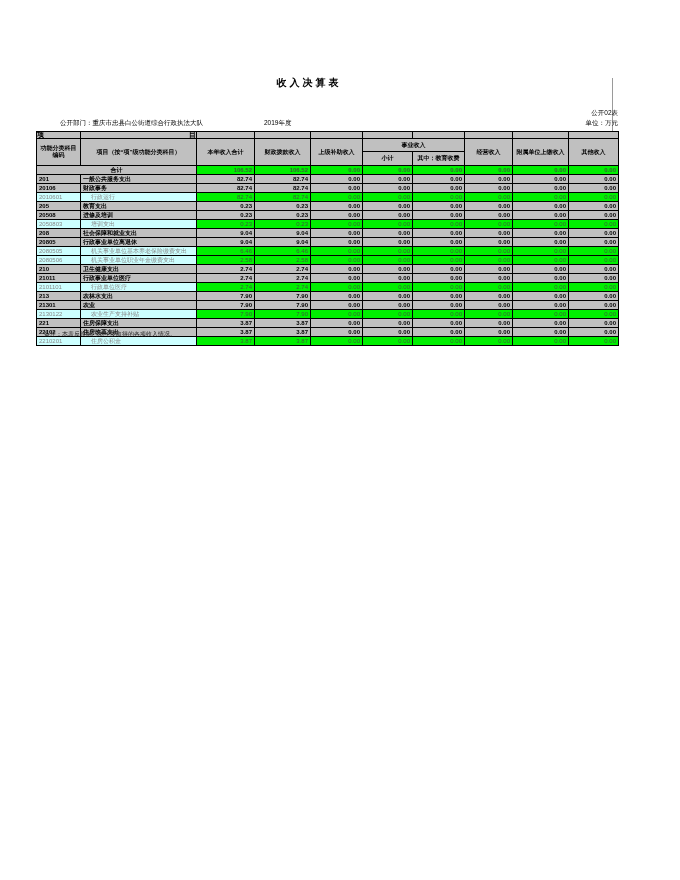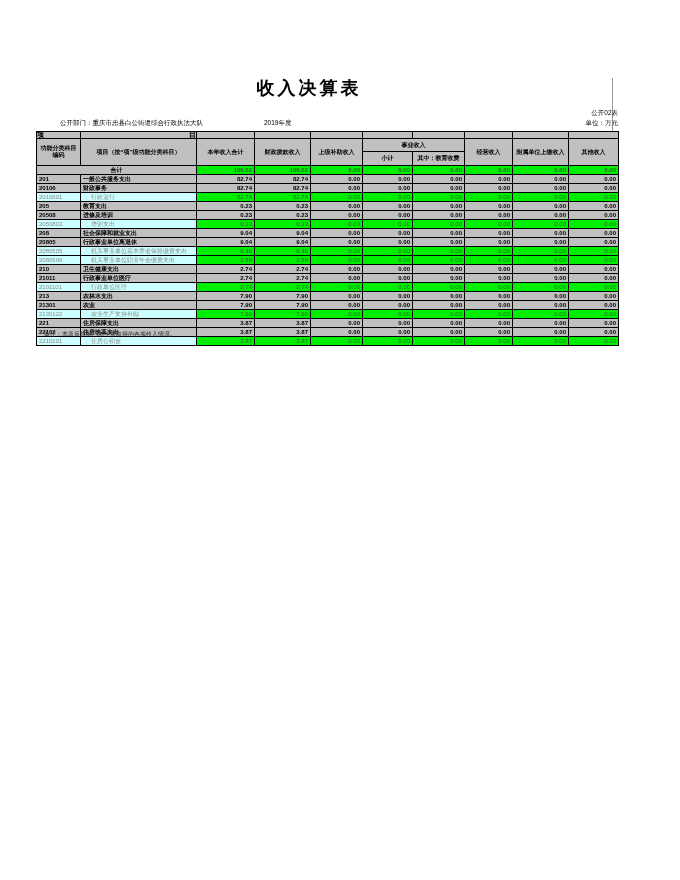--- a/index.html
+++ b/index.html
@@ -5,21 +5,21 @@
   html,body{margin:0;padding:0;}
   body{
     width:680px;height:880px;position:relative;
     background:#ffffff;
     font-family:"Liberation Sans", sans-serif;
     color:#000;
     -webkit-font-smoothing:antialiased;
   }
   .doc-title{
     position:absolute;left:36px;top:76px;width:546px;
-    text-align:center;font-size:18px;font-weight:bold;letter-spacing:3px;
+    text-align:center;font-size:10px;font-weight:bold;letter-spacing:3px;
   }
   .page-edge-line{
     position:absolute;left:612px;top:78px;width:1px;height:53px;background:#9a9a9a;
   }
   .meta-dept{position:absolute;left:60px;top:119px;font-size:6.5px;}
   .meta-year{position:absolute;left:264px;top:119px;font-size:6.5px;}
   .meta-tableno{position:absolute;right:62px;top:109px;font-size:6.5px;text-align:right;}
   .meta-unit{position:absolute;right:62px;top:119px;font-size:6.5px;text-align:right;}
   .footnote{position:absolute;left:44px;top:330px;font-size:6px;color:#222;}
 

